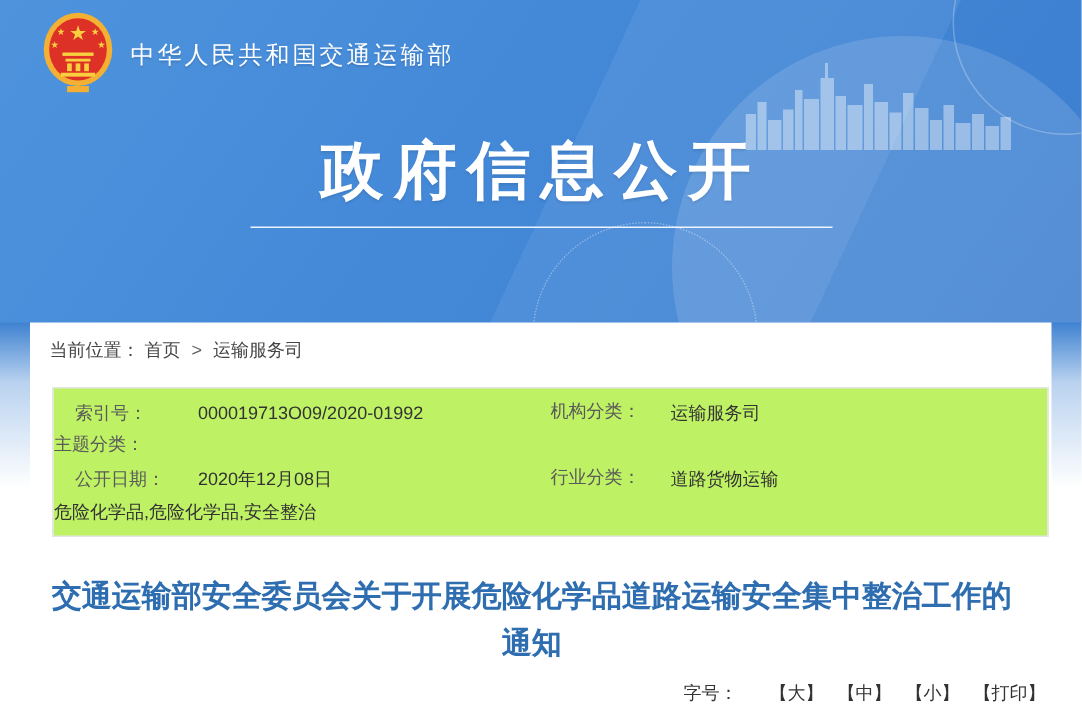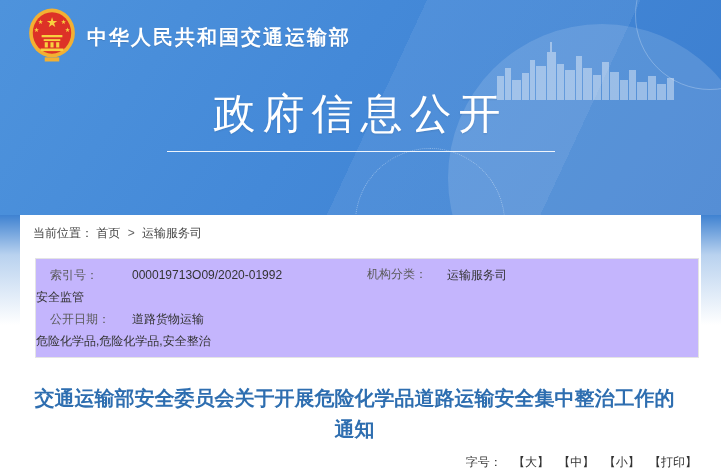--- a/index.html
+++ b/index.html
@@ -25,53 +25,53 @@
   .deco-circle-small {
     position:absolute; left:635px; top:-60px; width:150px; height:150px;
     border-radius:50%; border:1px solid rgba(255,255,255,0.25);
   }
   .deco-net {
     position:absolute; left:355px; top:148px; width:150px; height:150px;
     border-radius:50%; border:1px dotted rgba(255,255,255,0.35);
   }
   .skyline { position:absolute; left:497px; top:40px; opacity:0.4; }
   .site-logo { position:absolute; top:8px; left:28px; display:flex; align-items:center; cursor:pointer; }
-  .ministry-name { color:#ffffff; font-size:20px; font-weight:bold; letter-spacing:2px; margin-left:11px; text-shadow:0 1px 1px rgba(0,0,0,0.12); }
+  .ministry-name { color:#ffffff; font-size:16px; font-weight:normal; letter-spacing:2px; margin-left:11px; text-shadow:0 1px 1px rgba(0,0,0,0.12); }
   .banner-title {
     position:absolute; top:86px; left:0; width:100%; text-align:center;
-    color:#ffffff; font-size:42px; font-weight:normal; letter-spacing:7px;
+    color:#ffffff; font-size:42px; font-weight:bold; letter-spacing:7px;
     text-shadow:0 1px 2px rgba(0,0,0,0.1);
   }
   .banner-underline {
     position:absolute; top:151px; left:50%; transform:translateX(-50%);
     width:388px; height:1px; background:rgba(255,255,255,0.9);
   }
   
   .content {
     position:relative; margin:0 20px; background:#ffffff; min-height:259px;
   }
   .breadcrumb { padding:10px 4px 7px 13px; font-size:12px; color:#454545; }
   .breadcrumb .crumb-link { color:#454545; text-decoration:none; cursor:pointer; }
   .breadcrumb .sep { margin:0 4px; color:#666; }
   .meta-table {
-    margin:9px 2px 4px 15px; background:#c4b5fd; border:1px solid #e4e4e4; padding:5px 0;
+    margin:9px 2px 4px 15px; background:#bef264; border:1px solid #e4e4e4; padding:5px 0;
   }
   .meta-row { display:flex; height:22px; line-height:22px; font-size:12px; }
   .m-label { color:#5a5a5a; }
   .m-label.c1 { width:96px; padding-left:14px; }
   .m-value.v1 { width:235px; color:#333333; }
   .m-label.c2 { width:80px;font-family:Liberation Mono, monospace; }
   .m-value.v2 { flex:1; color:#333333; }
   .doc-title {
     margin:25px 26px 0 14px; text-align:center;
     font-size:20px; font-weight:bold; color:#2e6eb0; line-height:31px;
   }
   .font-bar { margin:9px 4px 0 0; text-align:right; font-size:12px; color:#333; }
   .font-bar .ctrl { cursor:pointer; margin-left:6px; color:#333; }
-  .font-bar .lbl { margin-right:2px; }
+  .font-bar .lbl { margin-right:12px; }
 </style>
 </head>
 <body>
 
 <div class="banner">
   <div class="diag"></div>
   <div class="deco-circle-big"></div>
   <div class="deco-circle-small"></div>
   <div class="deco-net"></div>
 
@@ -139,24 +139,26 @@
   </div>
 
   <div class="meta-table">
     <div class="meta-row">
       <span class="m-label c1">索引号：</span>
       <span class="m-value v1">000019713O09/2020-01992</span>
       <span class="m-label c2">机构分类：</span>
       <span class="m-value v2">运输服务司</span>
     </div>
     <div class="meta-row">
-      <span class="m-value v2">安全监管</span>
+      <span class="m-label c2">主题分类：</span>
     </div>
     <div class="meta-row">
       <span class="m-label c1">公开日期：</span>
+      <span class="m-value v1">2020年12月08日</span>
+      <span class="m-label c2">行业分类：</span>
       <span class="m-value v2">道路货物运输</span>
     </div>
     <div class="meta-row">
       <span class="m-value v1">危险化学品,危险化学品,安全整治</span>
       <span class="m-label c2"></span>
       <span class="m-value v2"></span>
     </div>
   </div>
 
   <div class="doc-title">交通运输部安全委员会关于开展危险化学品道路运输安全集中整治工作的通知</div>

